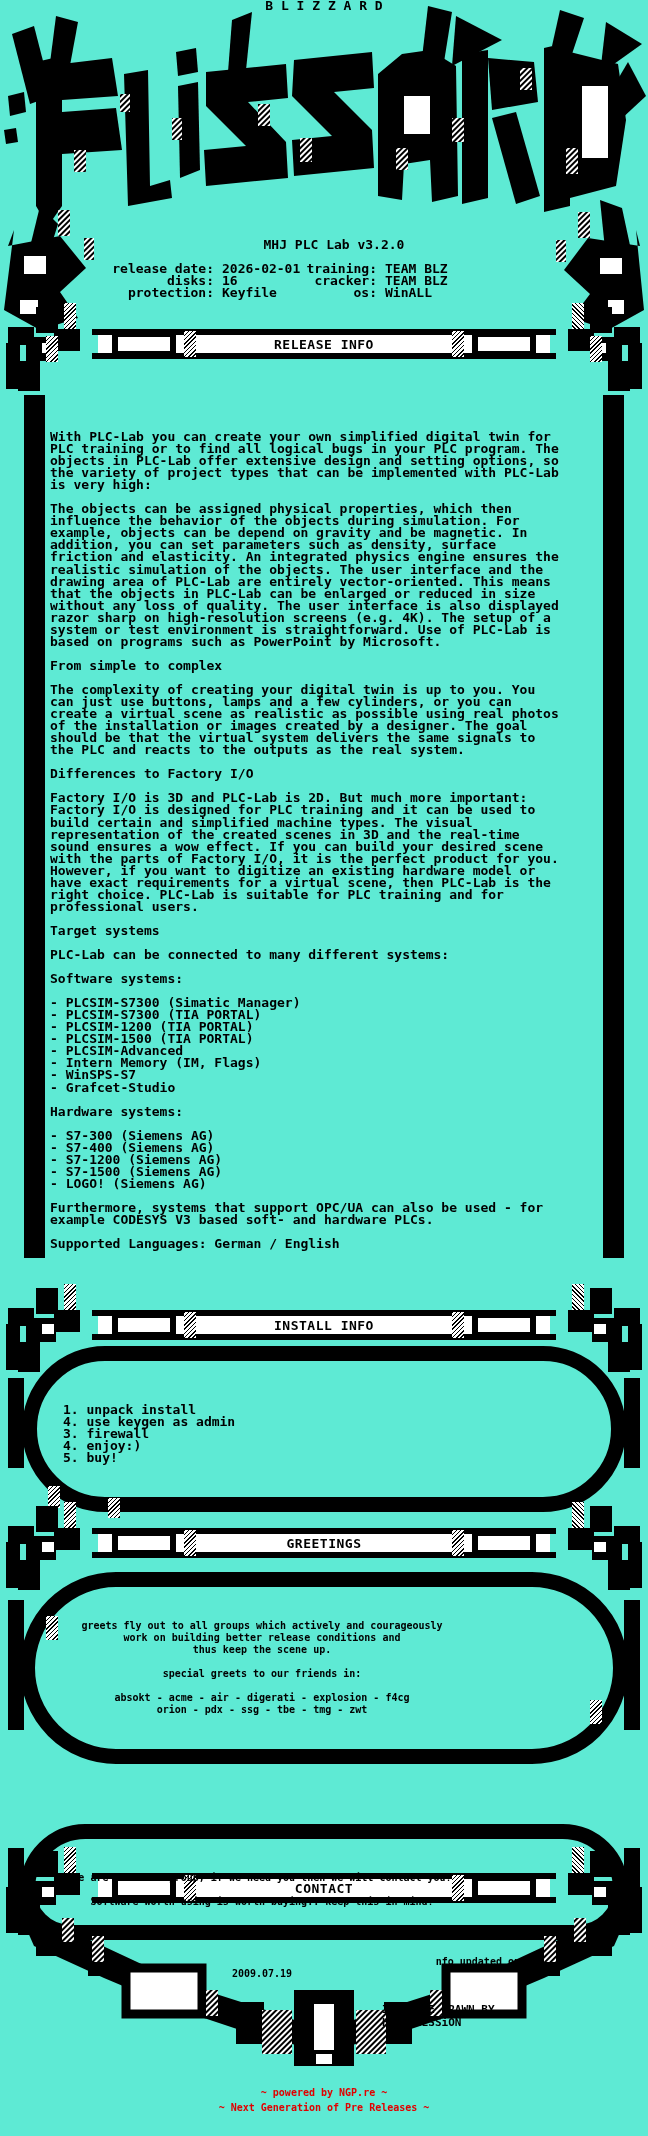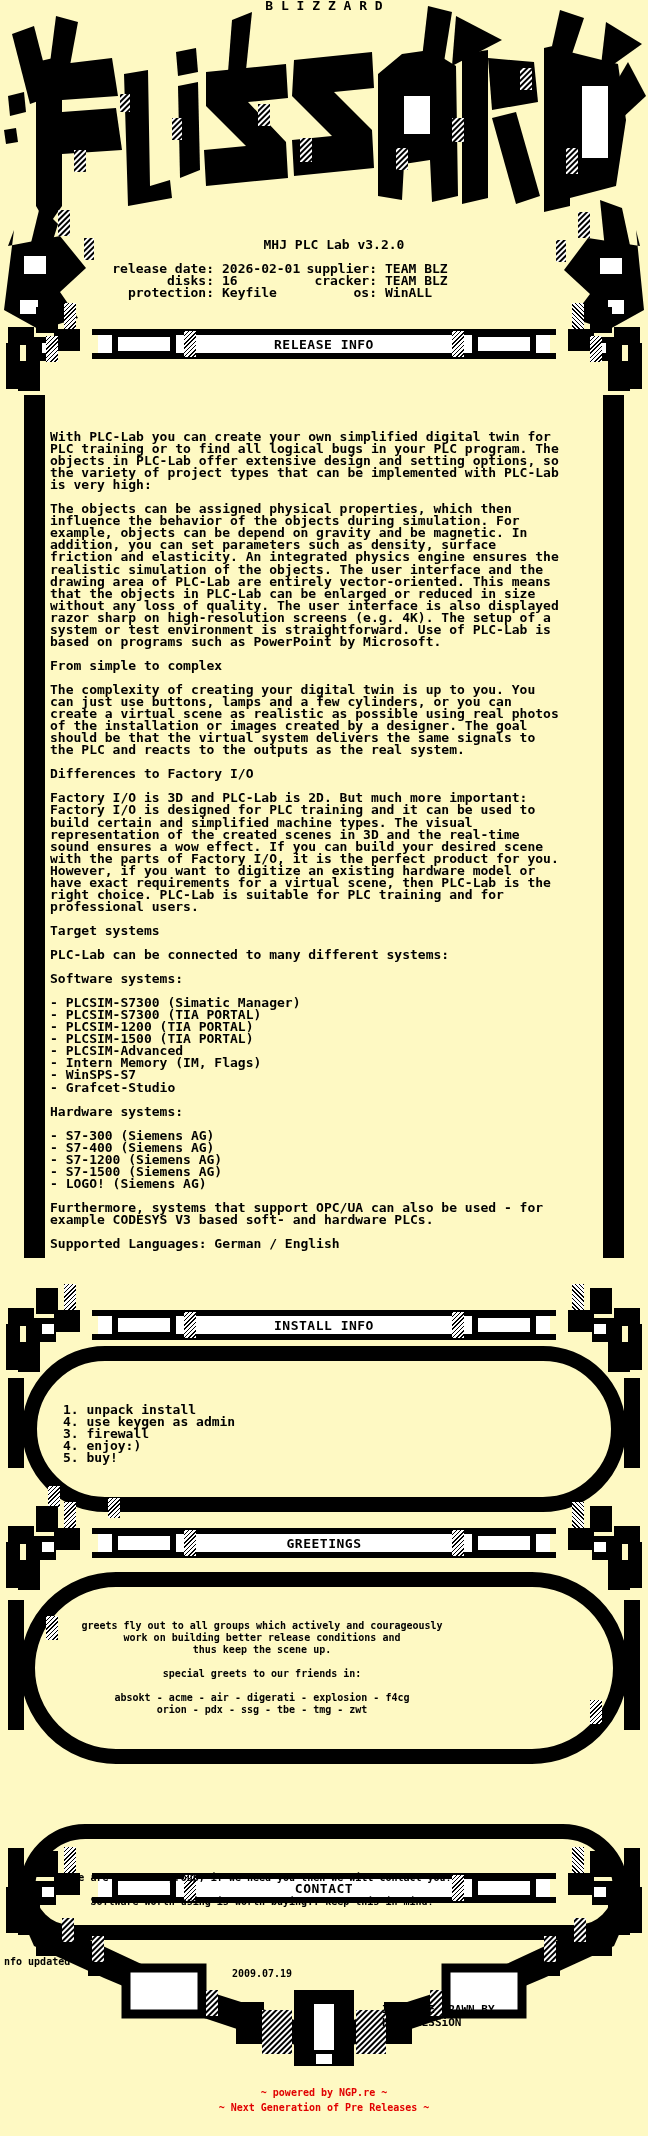--- a/index.html
+++ b/index.html
@@ -1,16 +1,16 @@
 <!DOCTYPE html>
 <html><head>
 <meta charset="utf-8">
 <style>
   html,body{margin:0;padding:0;background:#fff;}
-  .nfo{position:relative;width:648px;height:2136px;background:#fef9c3;overflow:hidden;
+  .nfo{position:relative;width:648px;height:2136px;background:#5eead4;overflow:hidden;
        font-family:"DejaVu Sans Mono","Liberation Mono",monospace;font-weight:bold;color:#000;}
   .abs{position:absolute;}
   .t{position:absolute;font-weight:bold;color:#000;white-space:pre;}
   .bodyf{font-size:13px;line-height:12.05px;}
   .smallf{font-size:10px;line-height:12px;}
   .ctr{text-align:center;}
   .blk{position:absolute;background:#000;}
   .hatch{position:absolute;background:repeating-linear-gradient(135deg,#000 0 1px,#fff 1px 3px);}
   
   .banner{position:absolute;left:0;width:648px;height:30px;}
@@ -102,21 +102,21 @@
     <rect x="58" y="210" width="12" height="26" fill="url(#hx)"></rect>
     <rect x="84" y="238" width="10" height="22" fill="url(#hx)"></rect>
     <rect x="578" y="212" width="12" height="26" fill="url(#hx)"></rect>
     <rect x="556" y="240" width="10" height="22" fill="url(#hx)"></rect>
   </svg>
 
   <div class="t bodyf ctr" style="left:0;top:203;width:648px;">B L I Z Z A R D</div>
   <div class="t bodyf ctr" style="left:0;top:239px;width:648px;margin-left:10px;">MHJ PLC Lab v3.2.0</div>
   <div class="t bodyf" style="left:110px;top:263px;width:104px;text-align:right;"><div>release date:</div><div>disks:</div><div>protection:</div></div>
   <div class="t bodyf" style="left:222px;top:263px;"><div>2026-02-01</div><div>16</div><div>Keyfile</div></div>
-  <div class="t bodyf" style="left:285px;top:263px;width:92px;text-align:right;"><div>supplier:</div><div>cracker:</div><div>os:</div></div>
+  <div class="t bodyf" style="left:285px;top:263px;width:92px;text-align:right;"><div>training:</div><div>cracker:</div><div>os:</div></div>
   <div class="t bodyf" style="left:385px;top:263px;"><div>TEAM BLZ</div><div>TEAM BLZ</div><div>WinALL</div></div>
 
   <div class="banner" style="top:329px;">
     <div class="cluster l">
         <i class="c0"></i>
         <i class="c1"></i>
         <i class="c2"></i>
         <i class="c3"></i>
         <i class="c4"></i>
         <i class="c5"></i>
@@ -281,21 +281,21 @@
     <rect x="314" y="98" width="20" height="46" fill="#fff"></rect>
     <rect x="316" y="148" width="16" height="10" fill="#fff"></rect>
     <rect x="92" y="30" width="12" height="26" fill="url(#hx2)"></rect>
     <rect x="544" y="30" width="12" height="26" fill="url(#hx2)"></rect>
     <rect x="206" y="84" width="12" height="26" fill="url(#hx2)"></rect>
     <rect x="430" y="84" width="12" height="26" fill="url(#hx2)"></rect>
     <rect x="62" y="12" width="12" height="24" fill="url(#hx2)"></rect>
     <rect x="574" y="12" width="12" height="24" fill="url(#hx2)"></rect>
   </svg>
 
-  <div class="t smallf" style="left:4px;top:1956px;width:516px;text-align:left;">nfo updated on</div>
+  <div class="t smallf" style="left:4px;top:1956px;width:516px;text-align:right;">nfo updated on</div>
   <div class="t smallf" style="left:4px;top:1968px;width:516px;text-align:center;">2009.07.19</div>
 
   <div class="t smallf" style="left:382px;top:2004px;font-size:11px;">INFOFILE DRAWN BY</div>
   <div class="t smallf" style="left:382px;top:2017px;font-size:11px;">H7/ACCESSiON</div>
 
   <div class="t smallf ctr" style="left:0;top:2085px;width:648px;color:#e10000;line-height:15px;">~ powered by NGP.re ~</div>
   <div class="t smallf ctr" style="left:0;top:2100px;width:648px;color:#e10000;line-height:15px;">~ Next Generation of Pre Releases ~</div>
 
 </div>
 

